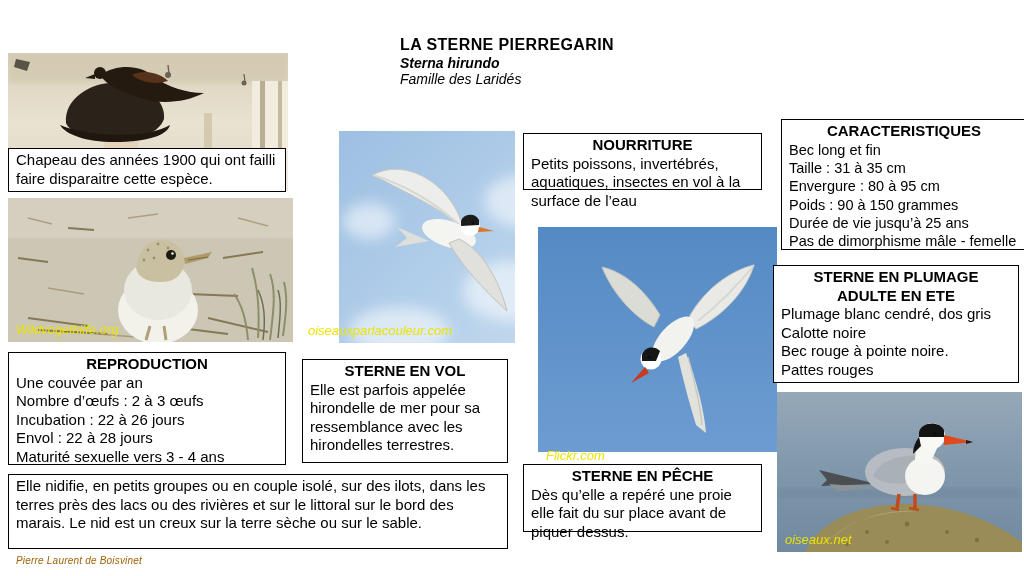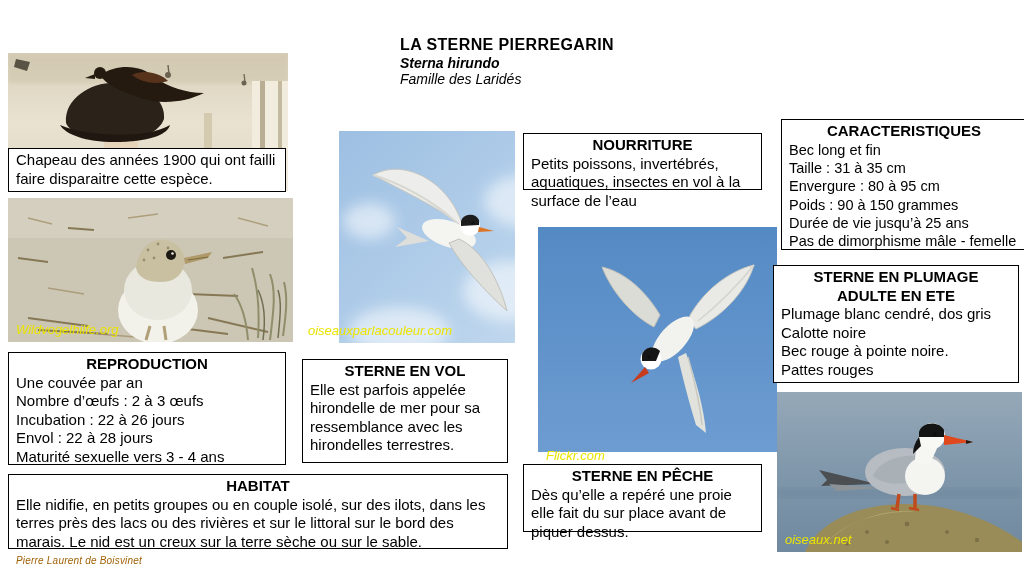--- a/index.html
+++ b/index.html
@@ -153,21 +153,20 @@
 <div class="tbox" style="left:8px; top:352px; width:278px; height:113px;">
   <div class="bhead">REPRODUCTION</div>
   <div class="line">Une couvée par an</div>
   <div class="line">Nombre d’œufs : 2 à 3 œufs</div>
   <div class="line">Incubation : 22 à 26 jours</div>
   <div class="line">Envol : 22 à 28 jours</div>
   <div class="line">Maturité sexuelle vers 3 - 4 ans</div>
 </div>
 
 <div class="tbox" style="left:8px; top:474px; width:500px; height:75px;">
-  <div class="bhead">HABITAT</div>
   <div>Elle nidifie, en petits groupes ou en couple isolé, sur des ilots, dans les terres près des lacs ou des rivières et sur le littoral sur le bord des marais. Le nid est un creux sur la terre sèche ou sur le sable.</div>
 </div>
 
 <div class="abs attribution">Pierre Laurent de Boisvinet</div>
 
 <div class="photo" style="left:300px; top:131px; width:215px; height:212px;padding-left:39px;">
   <svg width="215" height="212" viewBox="0 0 215 212">
     <defs>
       <linearGradient id="skyF" x1="0" y1="0" x2="1" y2="1">
         <stop offset="0" stop-color="#9dbfe2"></stop>

